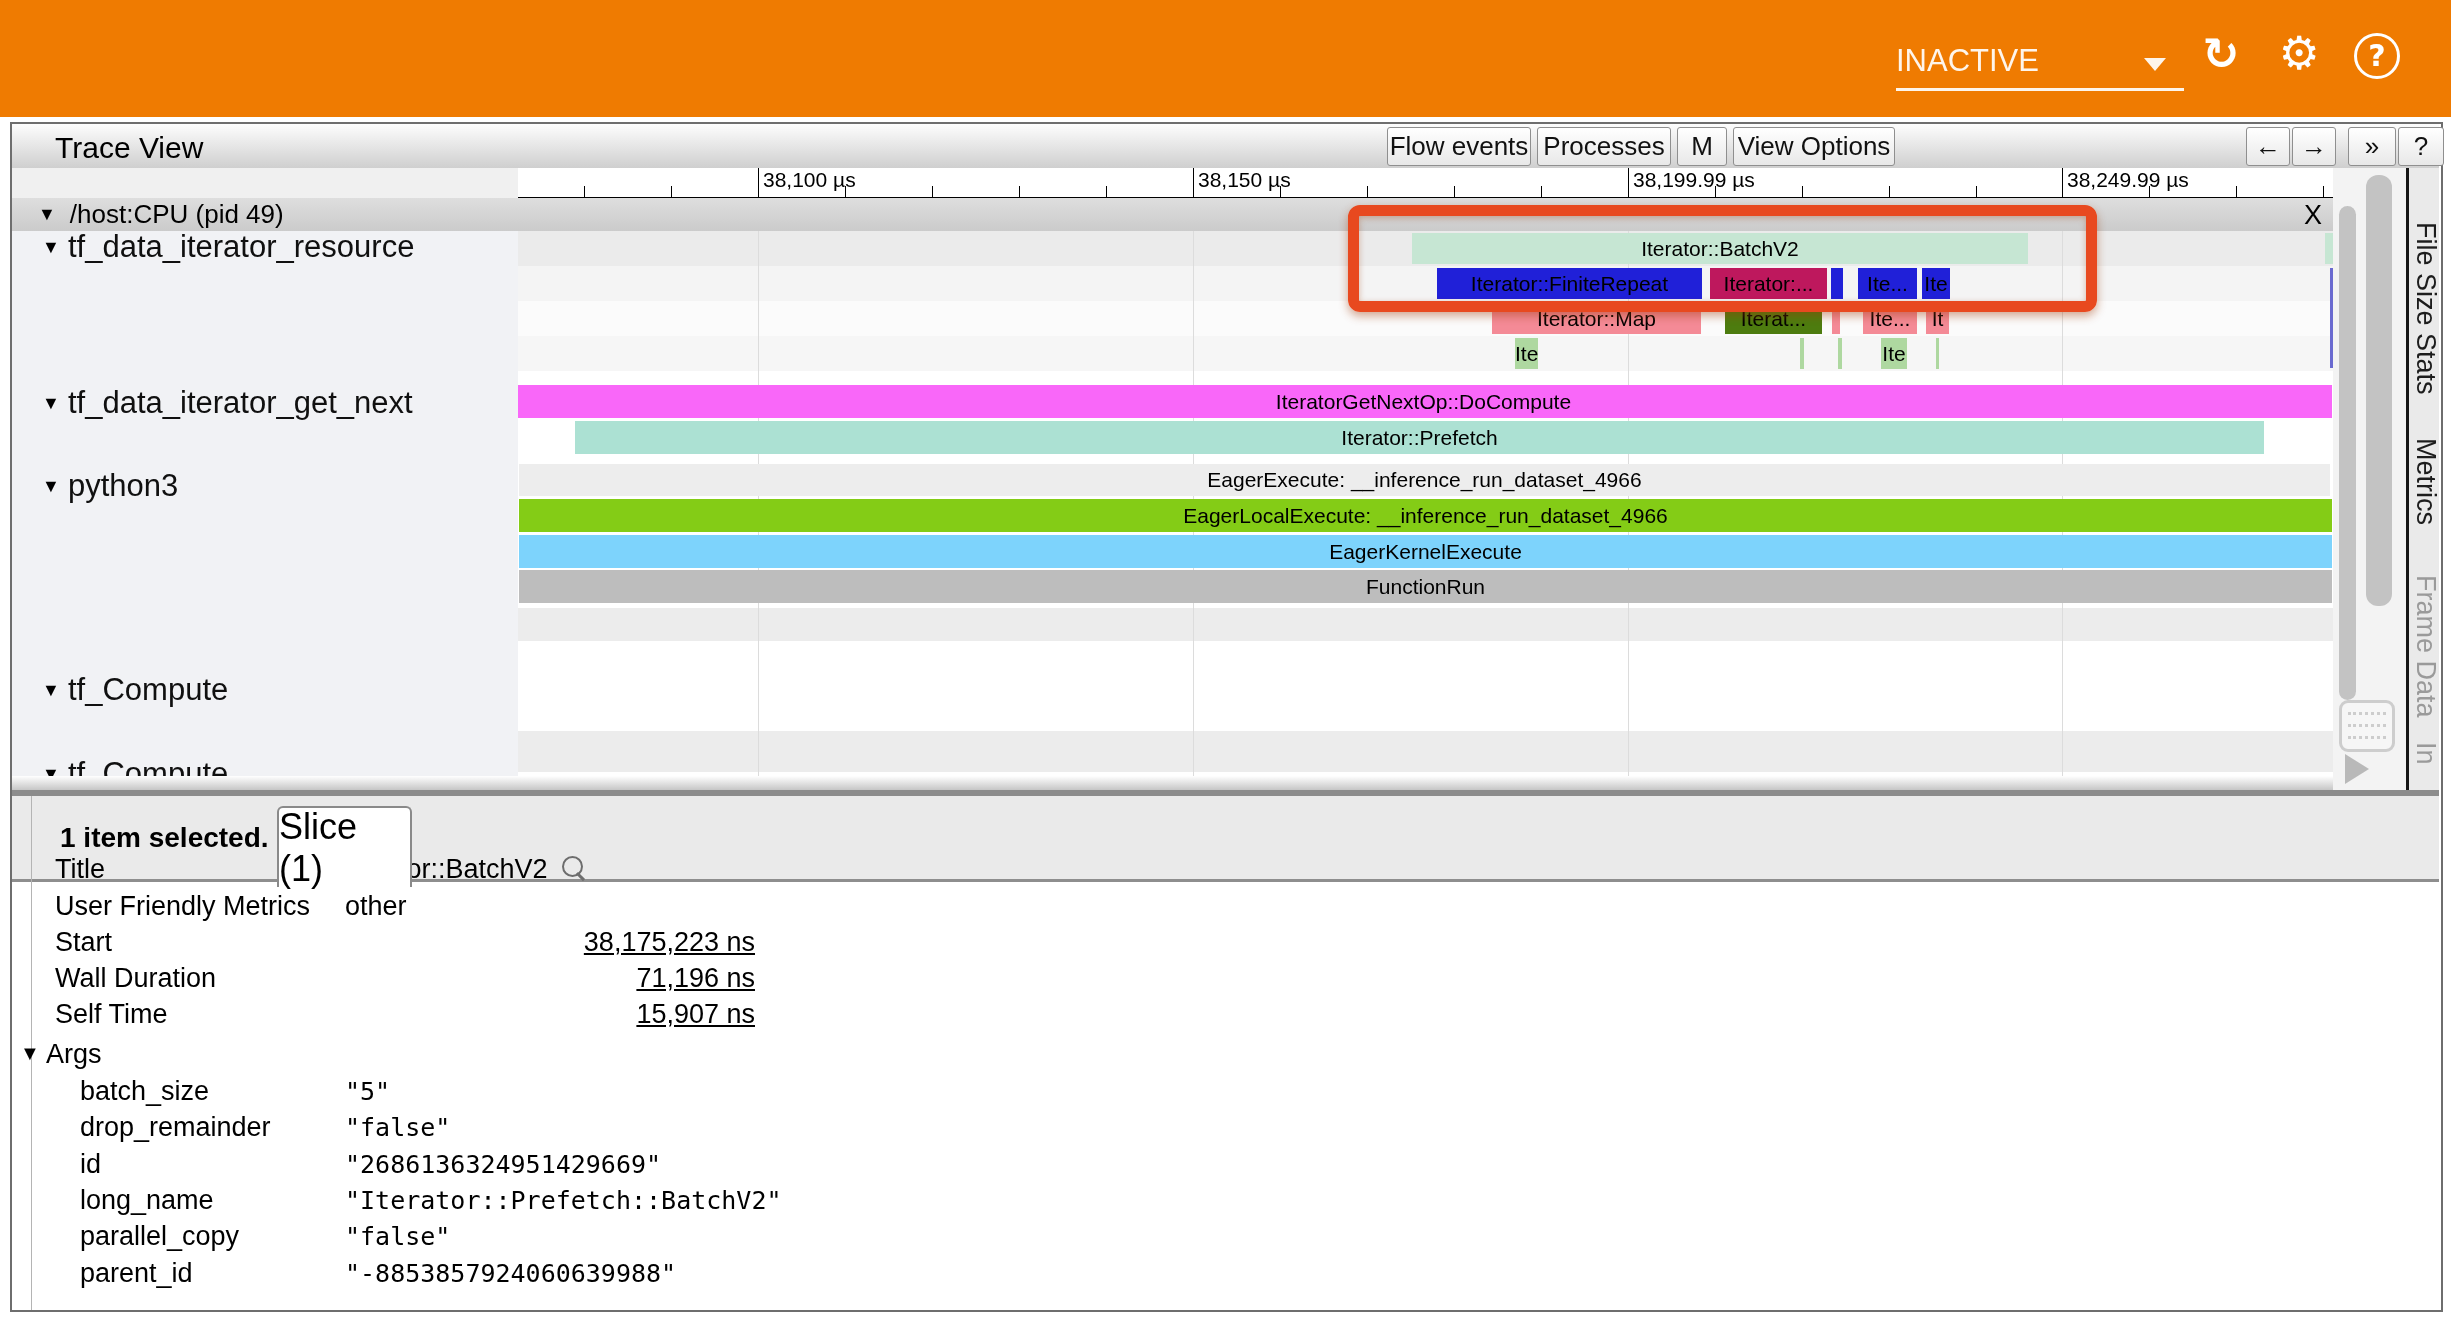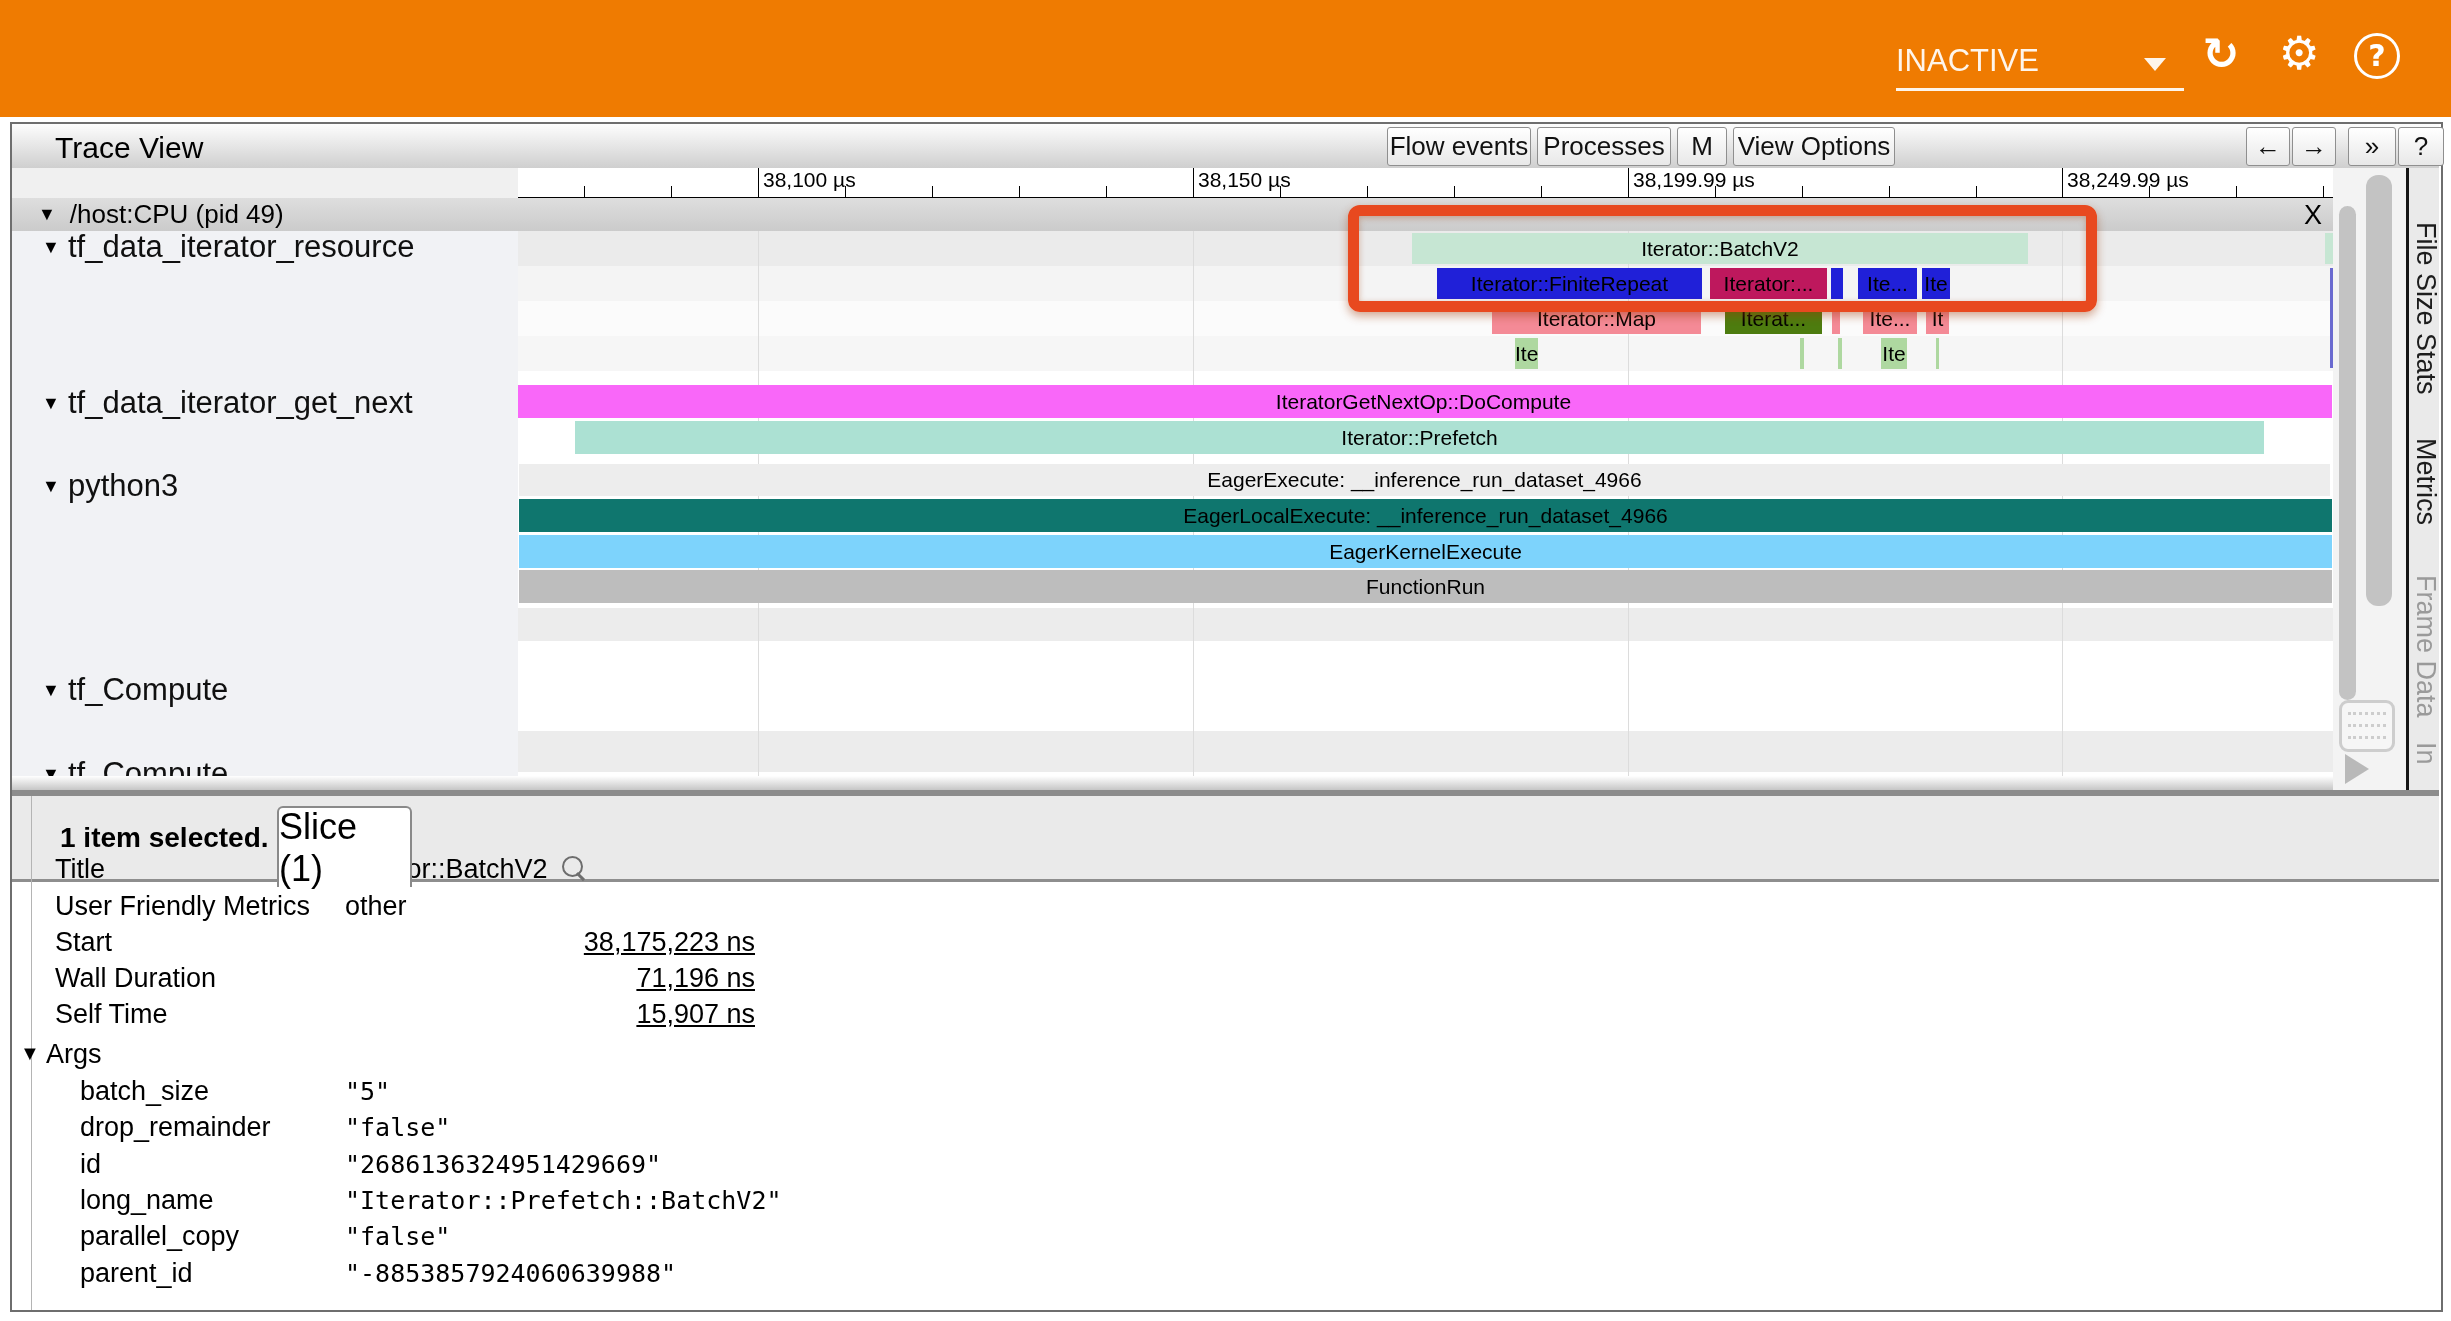--- a/index.html
+++ b/index.html
@@ -206,21 +206,21 @@
       <div class="evt" style="left: 1345px; top: 72px; width: 54px; height: 31px; line-height: 31px; background: rgb(244, 138, 150);">Ite...</div>
       <div class="evt" style="left: 1408px; top: 72px; width: 23px; height: 31px; line-height: 31px; background: rgb(244, 138, 150);">It</div>
       <div class="evt" style="left: 997px; top: 107px; width: 23px; height: 31px; line-height: 31px; background: rgb(174, 216, 160);">Ite</div>
       <div class="evt" style="left: 1282px; top: 107px; width: 4px; height: 31px; line-height: 31px; background: rgb(174, 216, 160);"></div>
       <div class="evt" style="left: 1320px; top: 107px; width: 4px; height: 31px; line-height: 31px; background: rgb(174, 216, 160);"></div>
       <div class="evt" style="left: 1363px; top: 107px; width: 26px; height: 31px; line-height: 31px; background: rgb(174, 216, 160);">Ite</div>
       <div class="evt" style="left: 1418px; top: 107px; width: 3px; height: 31px; line-height: 31px; background: rgb(174, 216, 160);"></div>
       <div class="evt" style="left: -3px; top: 154px; width: 1817px; height: 33px; line-height: 33px; background: rgb(249, 103, 249);">IteratorGetNextOp::DoCompute</div>
       <div class="evt" style="left: 57px; top: 190px; width: 1689px; height: 33px; line-height: 33px; background: rgb(172, 225, 211);">Iterator::Prefetch</div>
       <div class="evt" style="left: 1px; top: 233px; width: 1811px; height: 32px; line-height: 32px; background: rgb(237, 237, 237);">EagerExecute: __inference_run_dataset_4966</div>
-      <div class="evt" style="left: 1px; top: 268px; width: 1813px; height: 33px; line-height: 33px; background: #0f766e;">EagerLocalExecute: __inference_run_dataset_4966</div>
+      <div class="evt" style="left: 1px; top: 268px; width: 1813px; height: 33px; line-height: 33px; background: #84cc16;">EagerLocalExecute: __inference_run_dataset_4966</div>
       <div class="evt" style="left: 1px; top: 304px; width: 1813px; height: 33px; line-height: 33px; background: #7dd3fc;">EagerKernelExecute</div>
       <div class="evt" style="left: 1px; top: 339px; width: 1813px; height: 33px; line-height: 33px; background: rgb(189, 189, 189);">FunctionRun</div>
       <div style="position: absolute; left: 1812px; top: 37px; width: 3px; height: 100px; background: rgb(106, 106, 208);"></div>
     </div>
 
   <div class="abs" id="scrollzone">
     <div class="vthumb" style="left:6px;top:38px;width:17px;height:494px;"></div>
     <div class="vthumb" style="left:33px;top:7px;width:26px;height:431px;"></div>
   </div>
   <div class="abs" id="draghandle">

